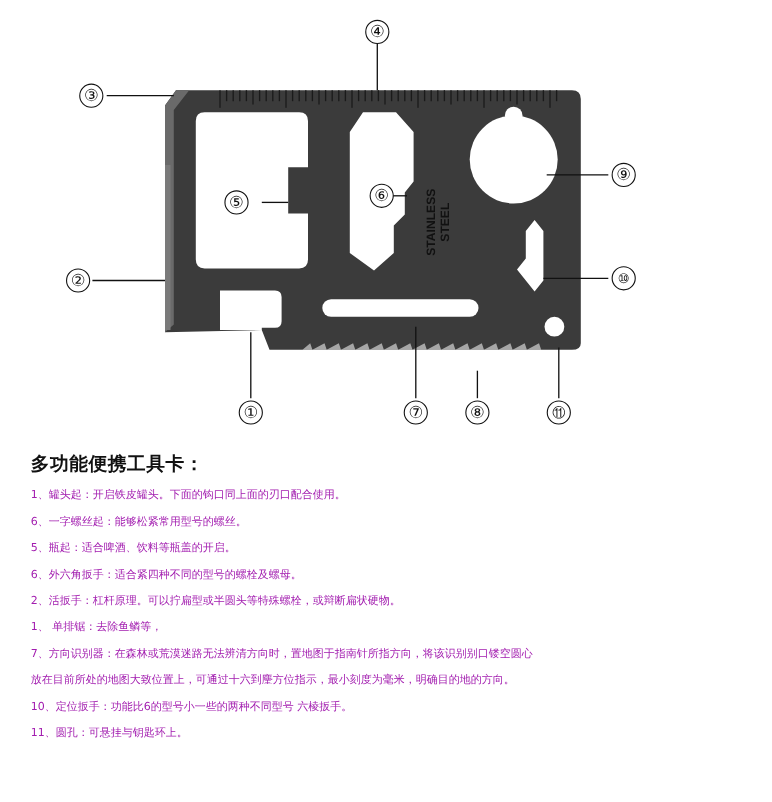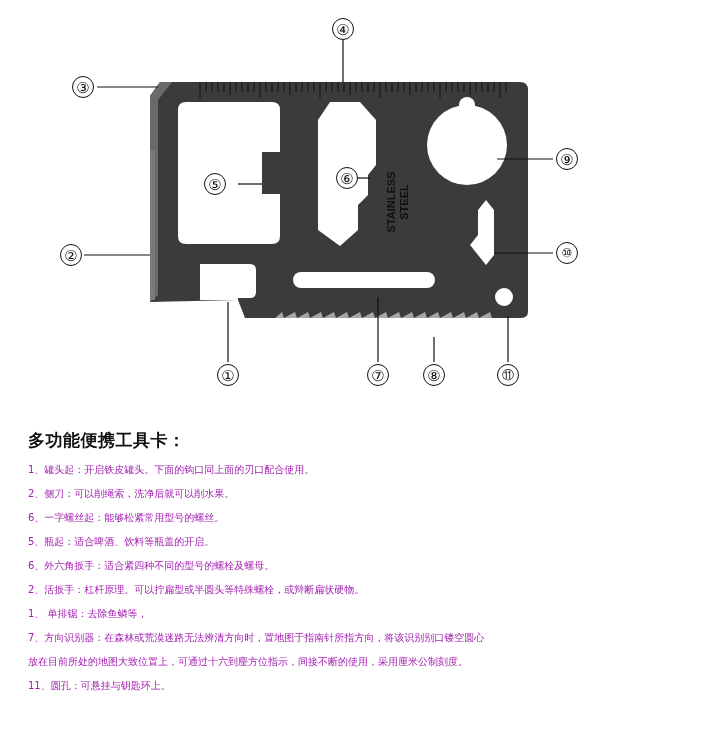--- a/index.html
+++ b/index.html
@@ -2,21 +2,21 @@
 <html><head>
 <meta charset="utf-8">
 <style>
   html, body { margin:0; padding:0; background:#ffffff; }
   body { width:702px; height:729px; position:relative; overflow:hidden;
          font-family:"DejaVu Sans", sans-serif; color:#222; }
   #diagram { position:absolute; left:0; top:0; width:702px; height:400px; }
   .callout { position:absolute; width:22px; height:22px; border:1.5px solid #111; border-radius:50%;
              box-sizing:border-box; display:flex; align-items:center; justify-content:center;
              font-family:"Liberation Sans", sans-serif; font-size:15px; color:#111; background:#fff; line-height:1; }
-  #desc { position:absolute; left:28px; top:410px; width:660px;margin-top:19px; }
+  #desc { position:absolute; left:28px; top:410px; width:660px; }
   #desc .title { font-size:17px; font-weight:bold; color:#111; margin:0 0 6px 0; letter-spacing:0.5px; }
   #desc .item { font-size:10px; color:#a21caf; line-height:24px; white-space:nowrap; }
 </style>
 </head>
 <body>
 
 <div id="diagram">
   <svg width="702" height="400" viewBox="0 0 702 400">
 
     <path d="M160,82 L520,82 Q528,82 528,90 L528,312 Q528,318 520,318 L245,318 L238,300 L150,302 L150,96 Z" fill="#3b3b3b"></path>
@@ -124,22 +124,22 @@
   <div class="callout" style="left:556px;top:242px;font-size:12px;">⑩</div>
   <div class="callout" style="left:217px;top:364px;">①</div>
   <div class="callout" style="left:367px;top:364px;">⑦</div>
   <div class="callout" style="left:423px;top:364px;">⑧</div>
   <div class="callout" style="left:497px;top:364px;font-size:12px;">⑪</div>
 </div>
 
 <div id="desc">
   <div class="title">多功能便携工具卡：</div>
   <div class="item">1、罐头起：开启铁皮罐头。下面的钩口同上面的刃口配合使用。</div>
-  <div class="item">2、侧刀：可以削绳索，洗净后就可以削水果。</div>
   <div class="item">6、一字螺丝起：能够松紧常用型号的螺丝。</div>
   <div class="item">5、瓶起：适合啤酒、饮料等瓶盖的开启。</div>
   <div class="item">6、外六角扳手：适合紧四种不同的型号的螺栓及螺母。</div>
   <div class="item">2、活扳手：杠杆原理。可以拧扁型或半圆头等特殊螺栓，或辩断扁状硬物。</div>
   <div class="item">1、 单排锯：去除鱼鳞等，</div>
   <div class="item">7、方向识别器：在森林或荒漠迷路无法辨清方向时，置地图于指南针所指方向，将该识别别口镂空圆心</div>
-  <div class="item">放在目前所处的地图大致位置上，可通过十六到麈方位指示，间接不断的使用，采用厘米公制刻度。</div>
+  <div class="item">放在目前所处的地图大致位置上，可通过十六到麈方位指示，最小刻度为毫米，明确目的地的方向。</div>
+  <div class="item">10、定位扳手：功能比6的型号小一些的两种不同型号 六棱扳手。</div>
   <div class="item">11、圆孔：可悬挂与钥匙环上。</div>
 </div>
 
 </body></html>

